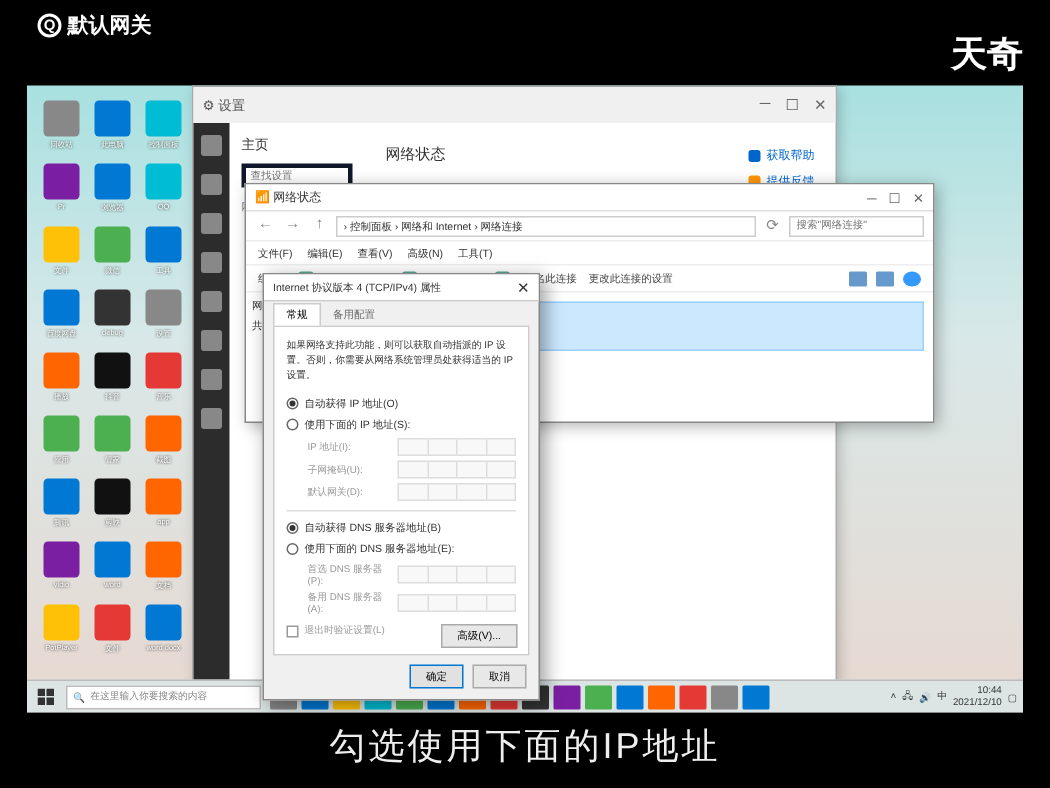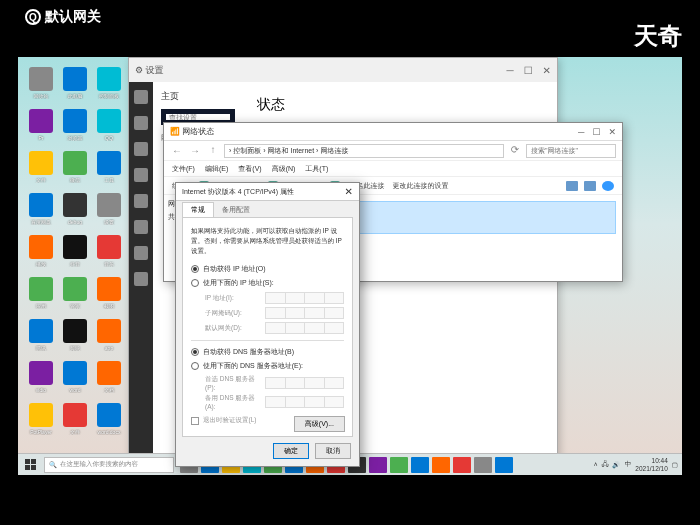--- a/index.html
+++ b/index.html
@@ -20,21 +20,21 @@
   .c-blue { background: #0078d4; } .c-orange { background: #ff6600; } .c-green { background: #4caf50; } .c-yellow { background: #ffc107; } .c-red { background: #e53935; } .c-purple { background: #7b1fa2; } .c-cyan { background: #00bcd4; } .c-dark { background: #333; } .c-gray { background: #888; } .c-black { background: #111; }
 
   .settings-win { position: absolute; top: 0; left: 110px; width: 430px; height: 410px; background: #fff; border: 1px solid #aaa; box-shadow: 2px 2px 8px rgba(0,0,0,.2); }
   .settings-head { height: 24px; background: #f0f0f0; display: flex; align-items: center; padding: 0 6px; font-size: 9px; color: #555; }
   .settings-head .actions { margin-left: auto; display: flex; gap: 10px; font-size: 10px; color: #666; }
   .settings-body { display: flex; height: calc(100% - 24px); }
   .settings-side { width: 24px; background: #2c2c2c; display: flex; flex-direction: column; align-items: center; padding-top: 8px; gap: 12px; }
   .settings-side .si { width: 14px; height: 14px; background: #888; border-radius: 2px; }
   .settings-nav { width: 90px; padding: 8px; font-size: 8px; color: #333; }
   .settings-nav .home { font-size: 9px; margin-bottom: 6px; }
-  .settings-nav .search { width: 100%; height: 16px; border: 5px solid #0f172a; font-size: 7px; padding: 0 3px; margin-bottom: 8px; }
+  .settings-nav .search { width: 100%; height: 16px; border: 3px solid #0f172a; font-size: 7px; padding: 0 3px; margin-bottom: 8px; }
   .settings-nav .cat { font-size: 7px; color: #666; margin-bottom: 4px; }
   .settings-main { flex: 1; padding: 14px; }
   .settings-main h2 { font-size: 14px; font-weight: normal; margin-bottom: 10px; }
   .settings-main .sub { font-size: 10px; color: #333; margin-bottom: 30px; }
   .settings-links { position: absolute; right: 14px; top: 40px; font-size: 8px; }
   .settings-links .lnk { color: #0066cc; margin-bottom: 6px; display: flex; align-items: center; gap: 4px; }
   .settings-links .lnk::before { content: ""; width: 8px; height: 8px; background: #0066cc; border-radius: 2px; display: inline-block; }
   .settings-links .lnk.orange::before { background: #ff9800; }
 
   .explorer-win { position: absolute; top: 65px; left: 145px; width: 460px; height: 160px; background: #fff; border: 1px solid #888; box-shadow: 2px 2px 10px rgba(0,0,0,.3); z-index: 5; }
@@ -98,20 +98,21 @@
 </style>
 </head>
 <body>
 
 <div class="frame">
   <div class="watermark-left">
     <span class="circ">Q</span>
     <span>默认网关</span>
   </div>
   <div class="watermark-right">天奇</div>
+  <div class="subtitle">勾选使用下面的IP地址</div>
 
   <div class="screen">
     <div class="desktop-icons" id="dicons">
         <div class="dicon">
           <div class="ic c-gray"></div>
           <div class="lb">回收站</div>
         </div>
         <div class="dicon">
           <div class="ic c-blue"></div>
           <div class="lb">此电脑</div>
@@ -273,22 +274,25 @@
             <div class="si"></div>
             <div class="si"></div>
             <div class="si"></div>
         </div>
         <div class="settings-nav">
           <div class="home">主页</div>
           <input class="search" placeholder="查找设置" style="">
           <div class="cat">网络和 Internet</div>
         </div>
         <div class="settings-main">
-          <h2>状态</h2>
           <div class="sub">网络状态</div>
+          <div class="settings-links">
+            <div class="lnk">获取帮助</div>
+            <div class="lnk orange">提供反馈</div>
+          </div>
         </div>
       </div>
     </div>
 
     <div class="explorer-win">
       <div class="exp-title">
         <span class="t">📶</span>&nbsp;
         <span class="t">网络状态</span>
         <div class="winbtns">
           <span>─</span>

